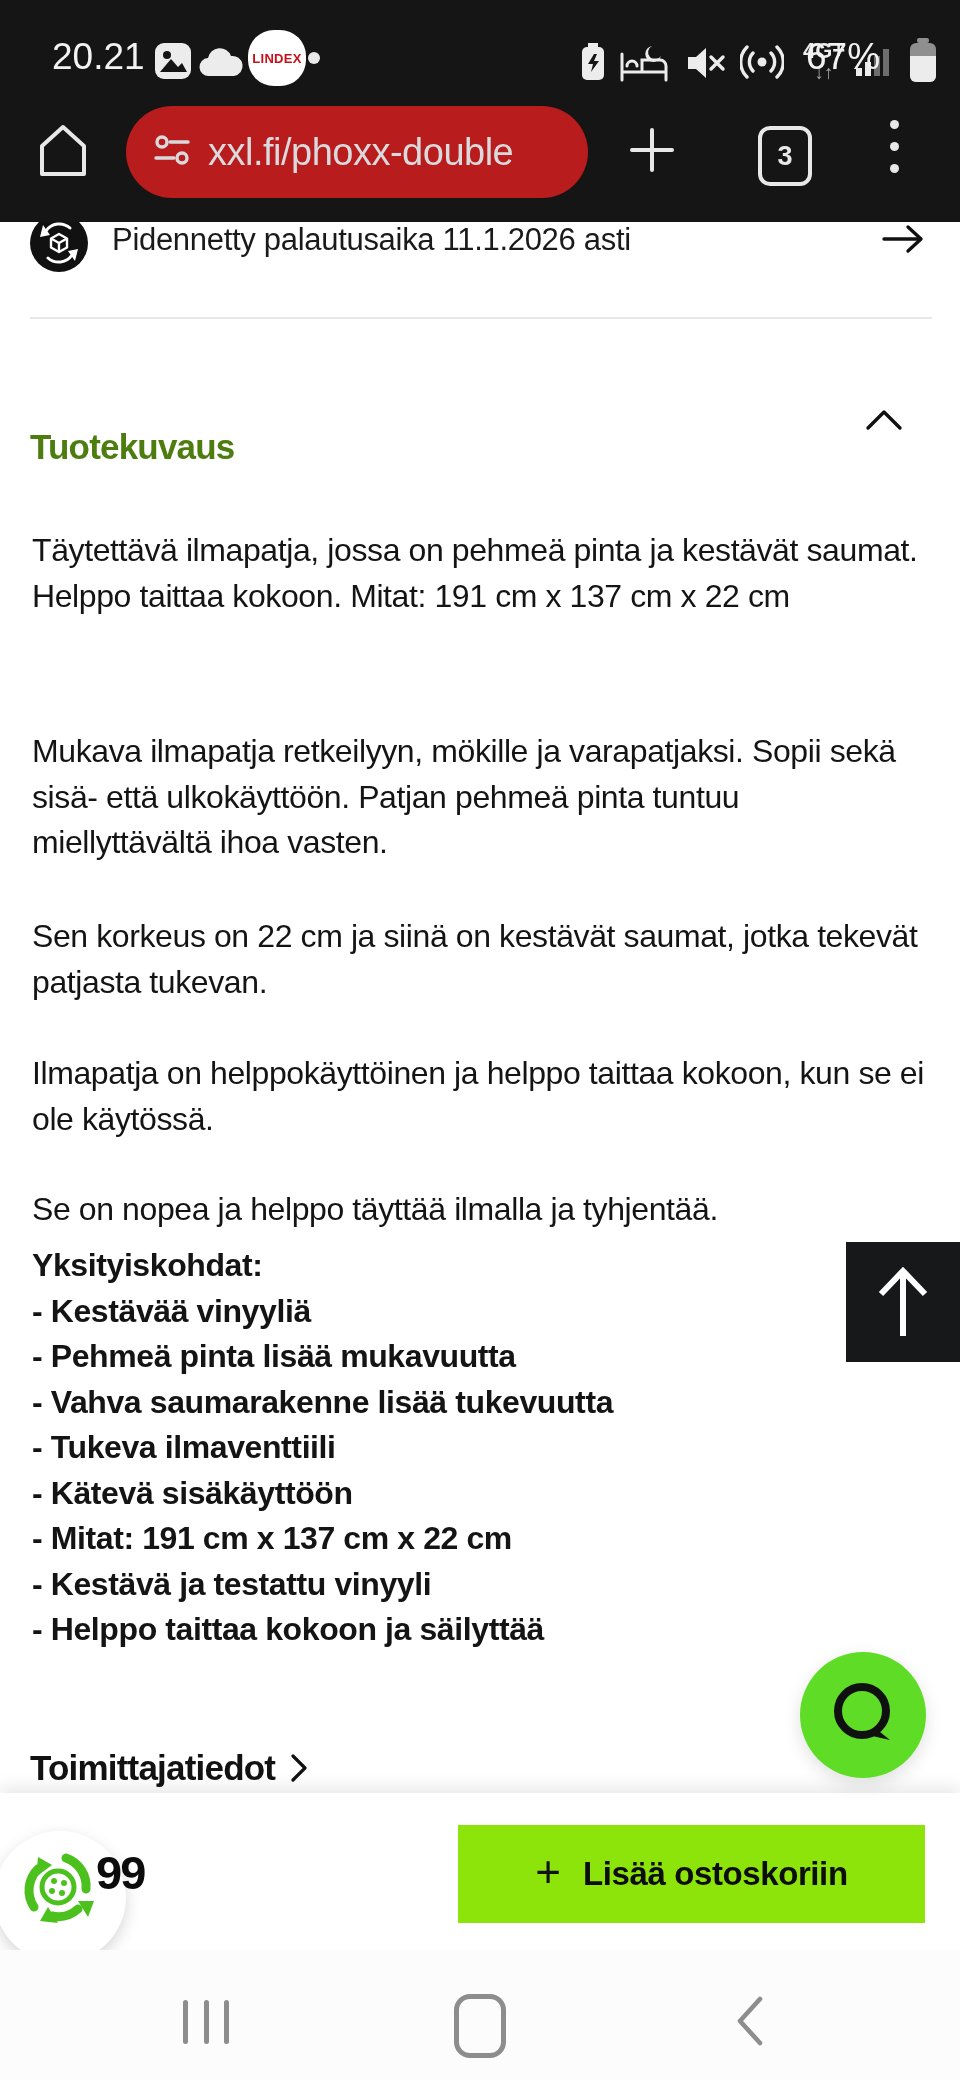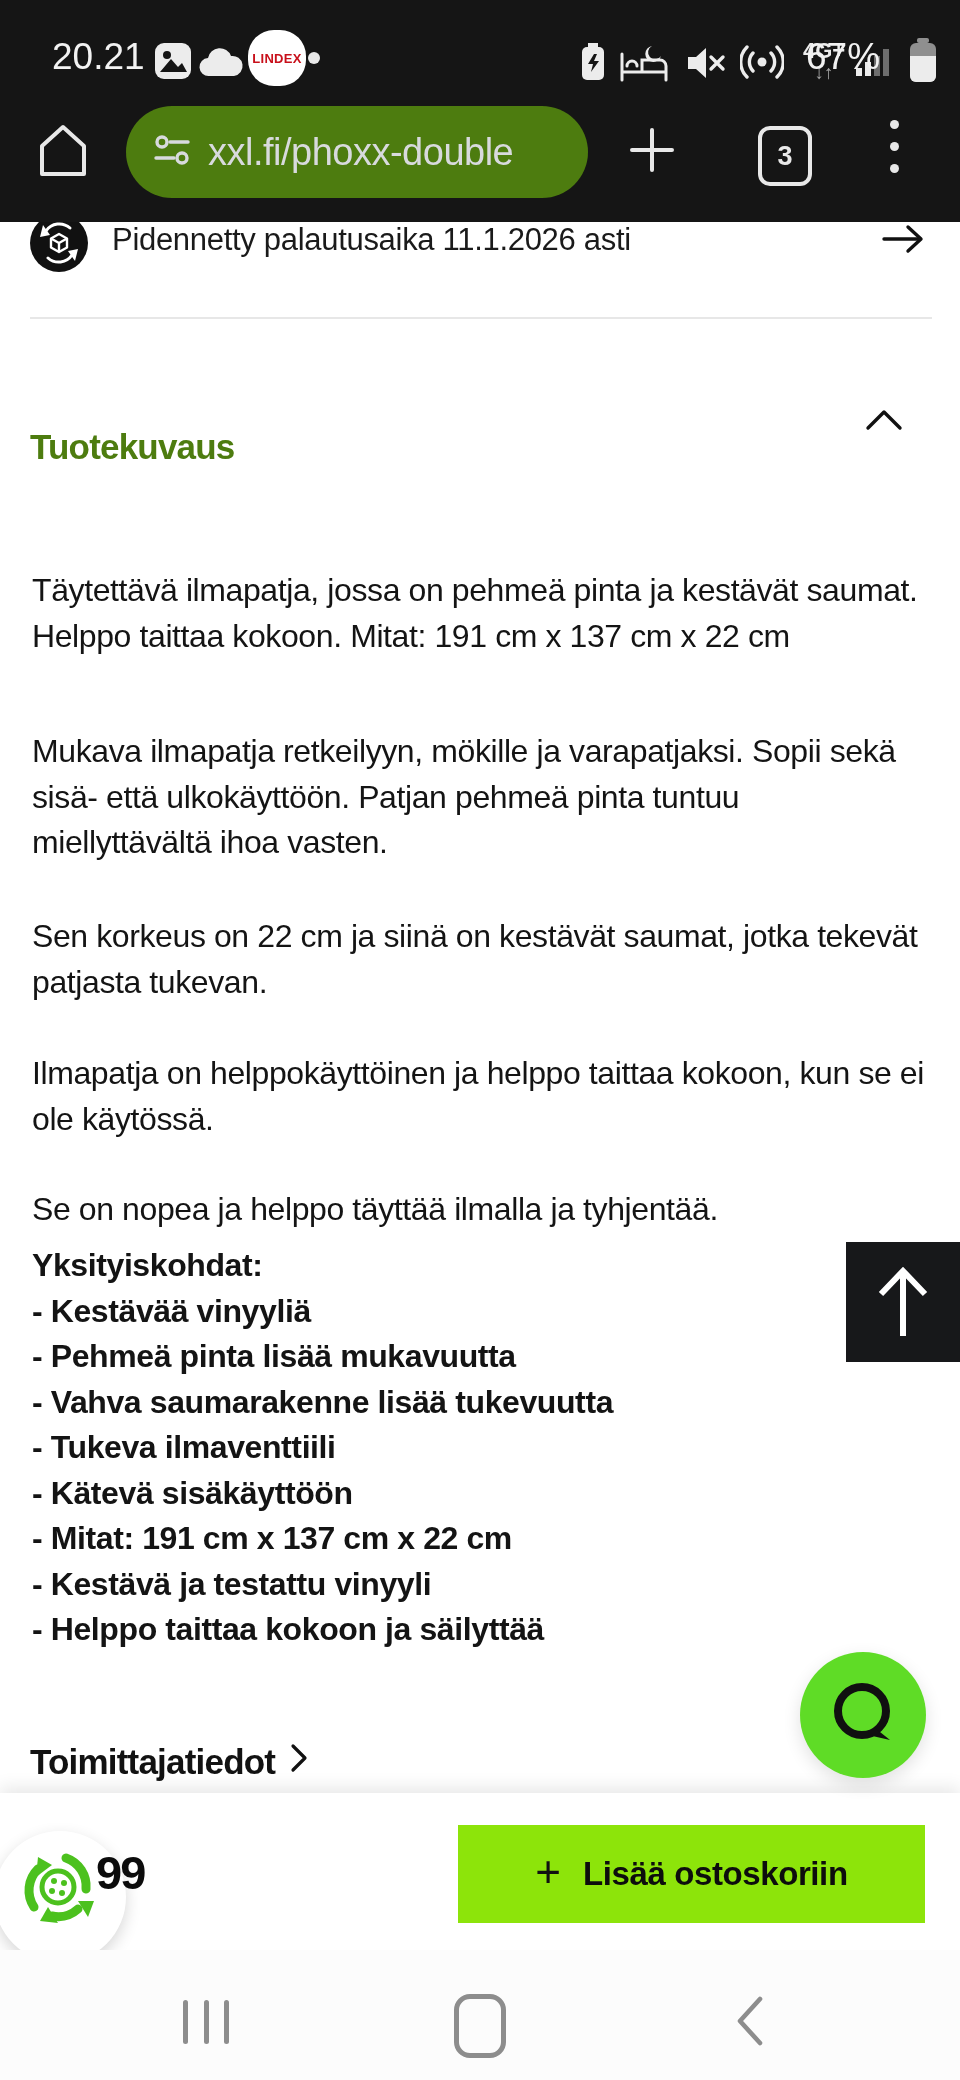--- a/index.html
+++ b/index.html
@@ -12,21 +12,21 @@
   .statusrow{position:absolute;left:0;top:0;width:872px;height:92px;margin-top:12px;}
   .time{position:absolute;left:52px;top:24px;font-size:37px;color:#f2f2f2;letter-spacing:0;}
   .st-ic{position:absolute;top:28px;}
   .lindex-badge{position:absolute;left:248px;top:18px;width:58px;height:56px;background:#fff;border-radius:26px;
                 display:flex;align-items:center;justify-content:center;}
   .lindex-badge span{font-size:13px;font-weight:700;color:#c8101b;letter-spacing:.3px;}
   .white-dot{position:absolute;left:308px;top:40px;width:12px;height:12px;border-radius:50%;background:#e9e9e9;}
 
   
   .toolrow{position:absolute;left:0;top:92px;width:960px;height:130px;}
-  .urlpill{position:absolute;left:126px;top:14px;width:462px;height:92px;background:#4d7c0f;border-radius:46px;
+  .urlpill{position:absolute;left:126px;top:14px;width:462px;height:92px;background:#b91c1c;border-radius:46px;
            display:flex;align-items:center;overflow:hidden;}
   .urlpill .tune{margin-left:26px;flex:0 0 auto;}
   .urltext{margin-left:16px;font-size:38px;color:#d8dadd;white-space:nowrap;letter-spacing:-.5px;}
   .tabbox{position:absolute;left:758px;top:34px;width:46px;height:52px;border:4px solid #e8e8e8;border-radius:12px;
           display:flex;align-items:center;justify-content:center;}
   .tabbox span{font-size:27px;font-weight:700;color:#e8e8e8;}
   .kebab{position:absolute;left:888px;top:28px;width:12px;height:66px;}
   .kebab i{display:block;width:9px;height:9px;border-radius:50%;background:#e8e8e8;margin:0 auto 13px;}
 
   
@@ -34,24 +34,24 @@
   .returns-row{position:absolute;left:30px;top:208px;width:900px;height:72px;}
   .returns-badge{position:absolute;left:0;top:6px;width:58px;height:58px;border-radius:50%;background:#111;}
   .returns-text{position:absolute;left:82px;top:14px;width:730px;font-size:31px;letter-spacing:-.3px;color:#1a1a1a;}
   .returns-arrow{position:absolute;right:4px;top:14px;}
   .divider{position:absolute;left:30px;top:317px;width:902px;height:0;border-top:2px solid #e7e7e7;}
 
   .section-title{position:absolute;left:30px;top:398px;font-size:35px;font-weight:700;letter-spacing:-.8px;color:#4d7c0f;}
   .section-chevron{position:absolute;left:862px;top:406px;width:44px;height:30px;}
 
   .para{position:absolute;left:32px;width:892px;font-size:32px;line-height:45.5px;letter-spacing:-.4px;color:#141414;}
-  .p1{top:536px;} .p2{top:697px;} .p3{top:882px;} .p4{top:1019px;} .p5{top:1155px;}
+  .p1{top:496px;} .p2{top:697px;} .p3{top:882px;} .p4{top:1019px;} .p5{top:1155px;}
   .details{position:absolute;left:32px;top:1243px;width:892px;font-size:32px;line-height:45.5px;letter-spacing:-.4px;color:#141414;font-weight:bold;}
   .details span{display:block;}
-  .supplier{position:absolute;left:30px;top:1742px;height:46px;display:flex;align-items:flex-start;gap:14px;}
+  .supplier{position:absolute;left:30px;top:1742px;height:46px;display:flex;align-items:flex-end;gap:14px;}
   .supplier b{font-size:35px;font-weight:700;letter-spacing:-.8px;color:#121212;}
 
   
   .scrolltop{left:846px;top:1242px;width:114px;height:120px;background:#17181a;z-index:20;
              display:flex;align-items:center;justify-content:center;border:0;}
   .chatfab{left:800px;top:1652px;width:126px;height:126px;border-radius:50%;background:#5fdc26;z-index:22;border:0;
            display:flex;align-items:center;justify-content:center;box-shadow:0 6px 18px rgba(0,0,0,.12);}
 
   
   .purchasebar{left:0;top:1793px;width:960px;height:157px;background:#fff;z-index:18;

